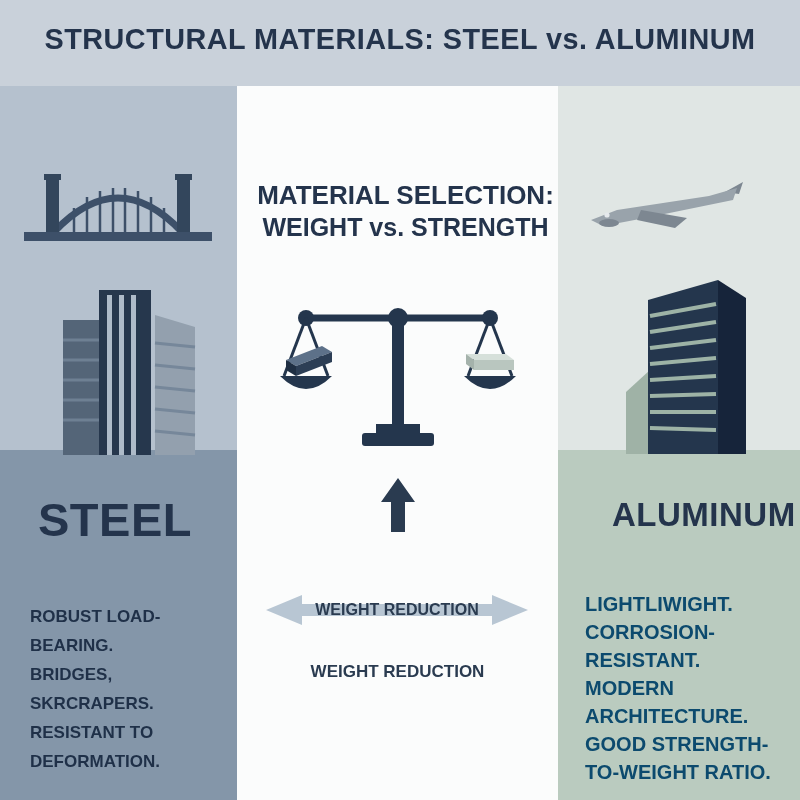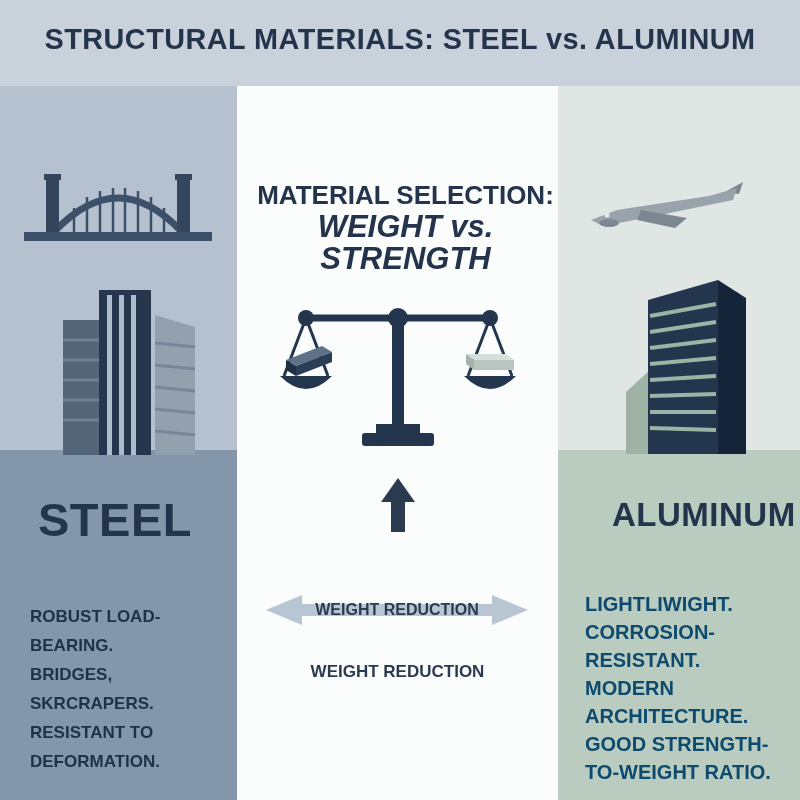--- a/index.html
+++ b/index.html
@@ -20,21 +20,21 @@
   .hdr-title{
     left:0;top:22px;width:800px;text-align:center;
     font-size:30px;font-weight:bold;letter-spacing:.5px;
     transform:scaleX(.96);
   }
   .center-title{
     left:237px;top:158px;width:337px;text-align:center;
     font-weight:bold;line-height:32px;margin-top:21px;
   }
   .center-title .l1{font-size:26px;}
-  .center-title .l2{font-size:31px;font-style:italic;}
+  .center-title .l2{font-size:25px;}
   .steel-heading{left:38px;top:492px;font-size:47px;font-weight:bold;letter-spacing:.5px;text-align:center;}
   .alum-heading{left:612px;top:496px;font-size:33px;font-weight:bold;letter-spacing:.5px;}
   .points{font-weight:bold;}
   .steel-points{left:30px;top:602px;width:210px;font-size:17px;line-height:29px;color:#1f3048;}
   .alum-points{left:585px;top:590px;width:212px;font-size:20px;line-height:28px;color:#0c4a6e;}
   .strength-label{left:237px;top:545px;width:321px;text-align:center;font-size:20px;font-weight:bold;}
   .weight-arrow{left:266px;top:592px;width:262px;height:36px;}
   .weight-arrow svg{position:absolute;left:0;top:0;}
   .weight-arrow .lbl{
     position:absolute;left:0;top:0;width:262px;height:36px;

